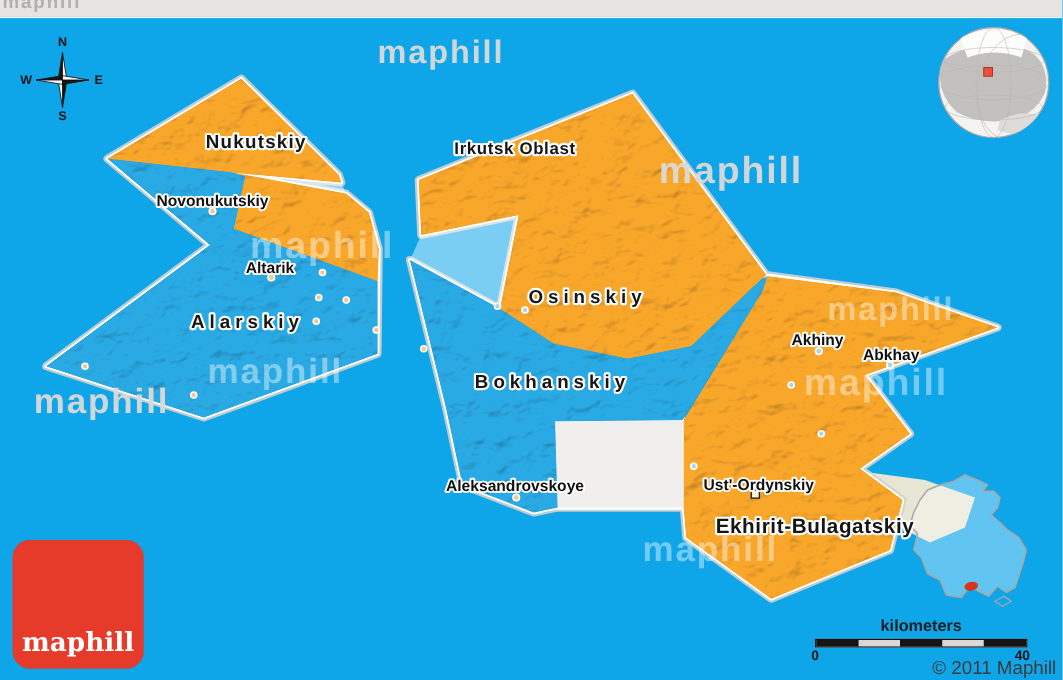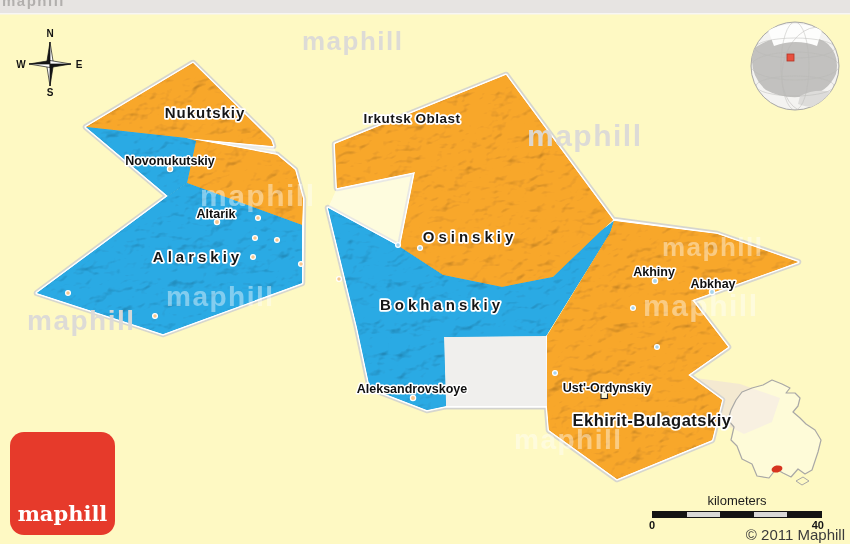--- a/index.html
+++ b/index.html
@@ -1,37 +1,37 @@
 <!DOCTYPE html>
 <html><head>
 <meta charset="utf-8">
 <style>
   html,body{margin:0;padding:0;}
   .stage{
     position:relative;width:850px;height:544px;overflow:hidden;
-    background:#fef9c3;
+    background:#0ea5e9;
     font-family:"Liberation Sans", sans-serif;
   }
   svg text{ font-family:"Liberation Sans", sans-serif; }
   .district-label{
     font-weight:bold; fill:#161616;
     stroke:#ffffff; stroke-width:3.4px; paint-order:stroke; stroke-linejoin:round;
   }
   .town-label{
     font-weight:bold; font-size:12.5px; fill:#101010;
     stroke:#ffffff; stroke-width:3px; paint-order:stroke; stroke-linejoin:round;
   }
   .wm{ font-weight:bold; letter-spacing:1.5px; }
   .wm-bg{ fill:#dcdad8; opacity:.95; }
   .wm-map{ fill:#ffffff; opacity:.42; }
   .glow{ fill:none; stroke:#d2d1cf; stroke-width:6.5; stroke-linejoin:round; opacity:.9;}
   .wborder{ fill:none; stroke:#ffffff; stroke-width:3; stroke-linejoin:round;}
   
   .scalebar{ position:absolute; left:652px; top:493px; width:170px; }
-  .sb-title{ text-align:center; font-size:13px; font-weight:normal; color:#1d1d1d; margin-bottom:3px;}
+  .sb-title{ text-align:center; font-size:13px; font-weight:bold; color:#1d1d1d; margin-bottom:3px;}
   .sb-bar{ display:flex; height:5px; border:1px solid #141414; background:#d9d8d6; }
   .sb-bar .seg{ flex:1 1 20%; }
   .sb-bar .seg.dark{ background:#141414; }
   .sb-bar .seg.light{ background:#d9d8d6; }
   .sb-nums{ position:relative; height:14px; font-size:11px; font-weight:bold; color:#141414; margin-top:1px;}
   .sb-nums .n0{ position:absolute; left:-3px; top:0;}
   .sb-nums .n50{ position:absolute; right:-2px; top:0;}
   .copyright{ position:absolute; right:5px; top:526px; font-size:15px; color:#3b3b3b;}
   
   .logo{ position:absolute; left:10px; top:432px; width:105px; height:103px;

